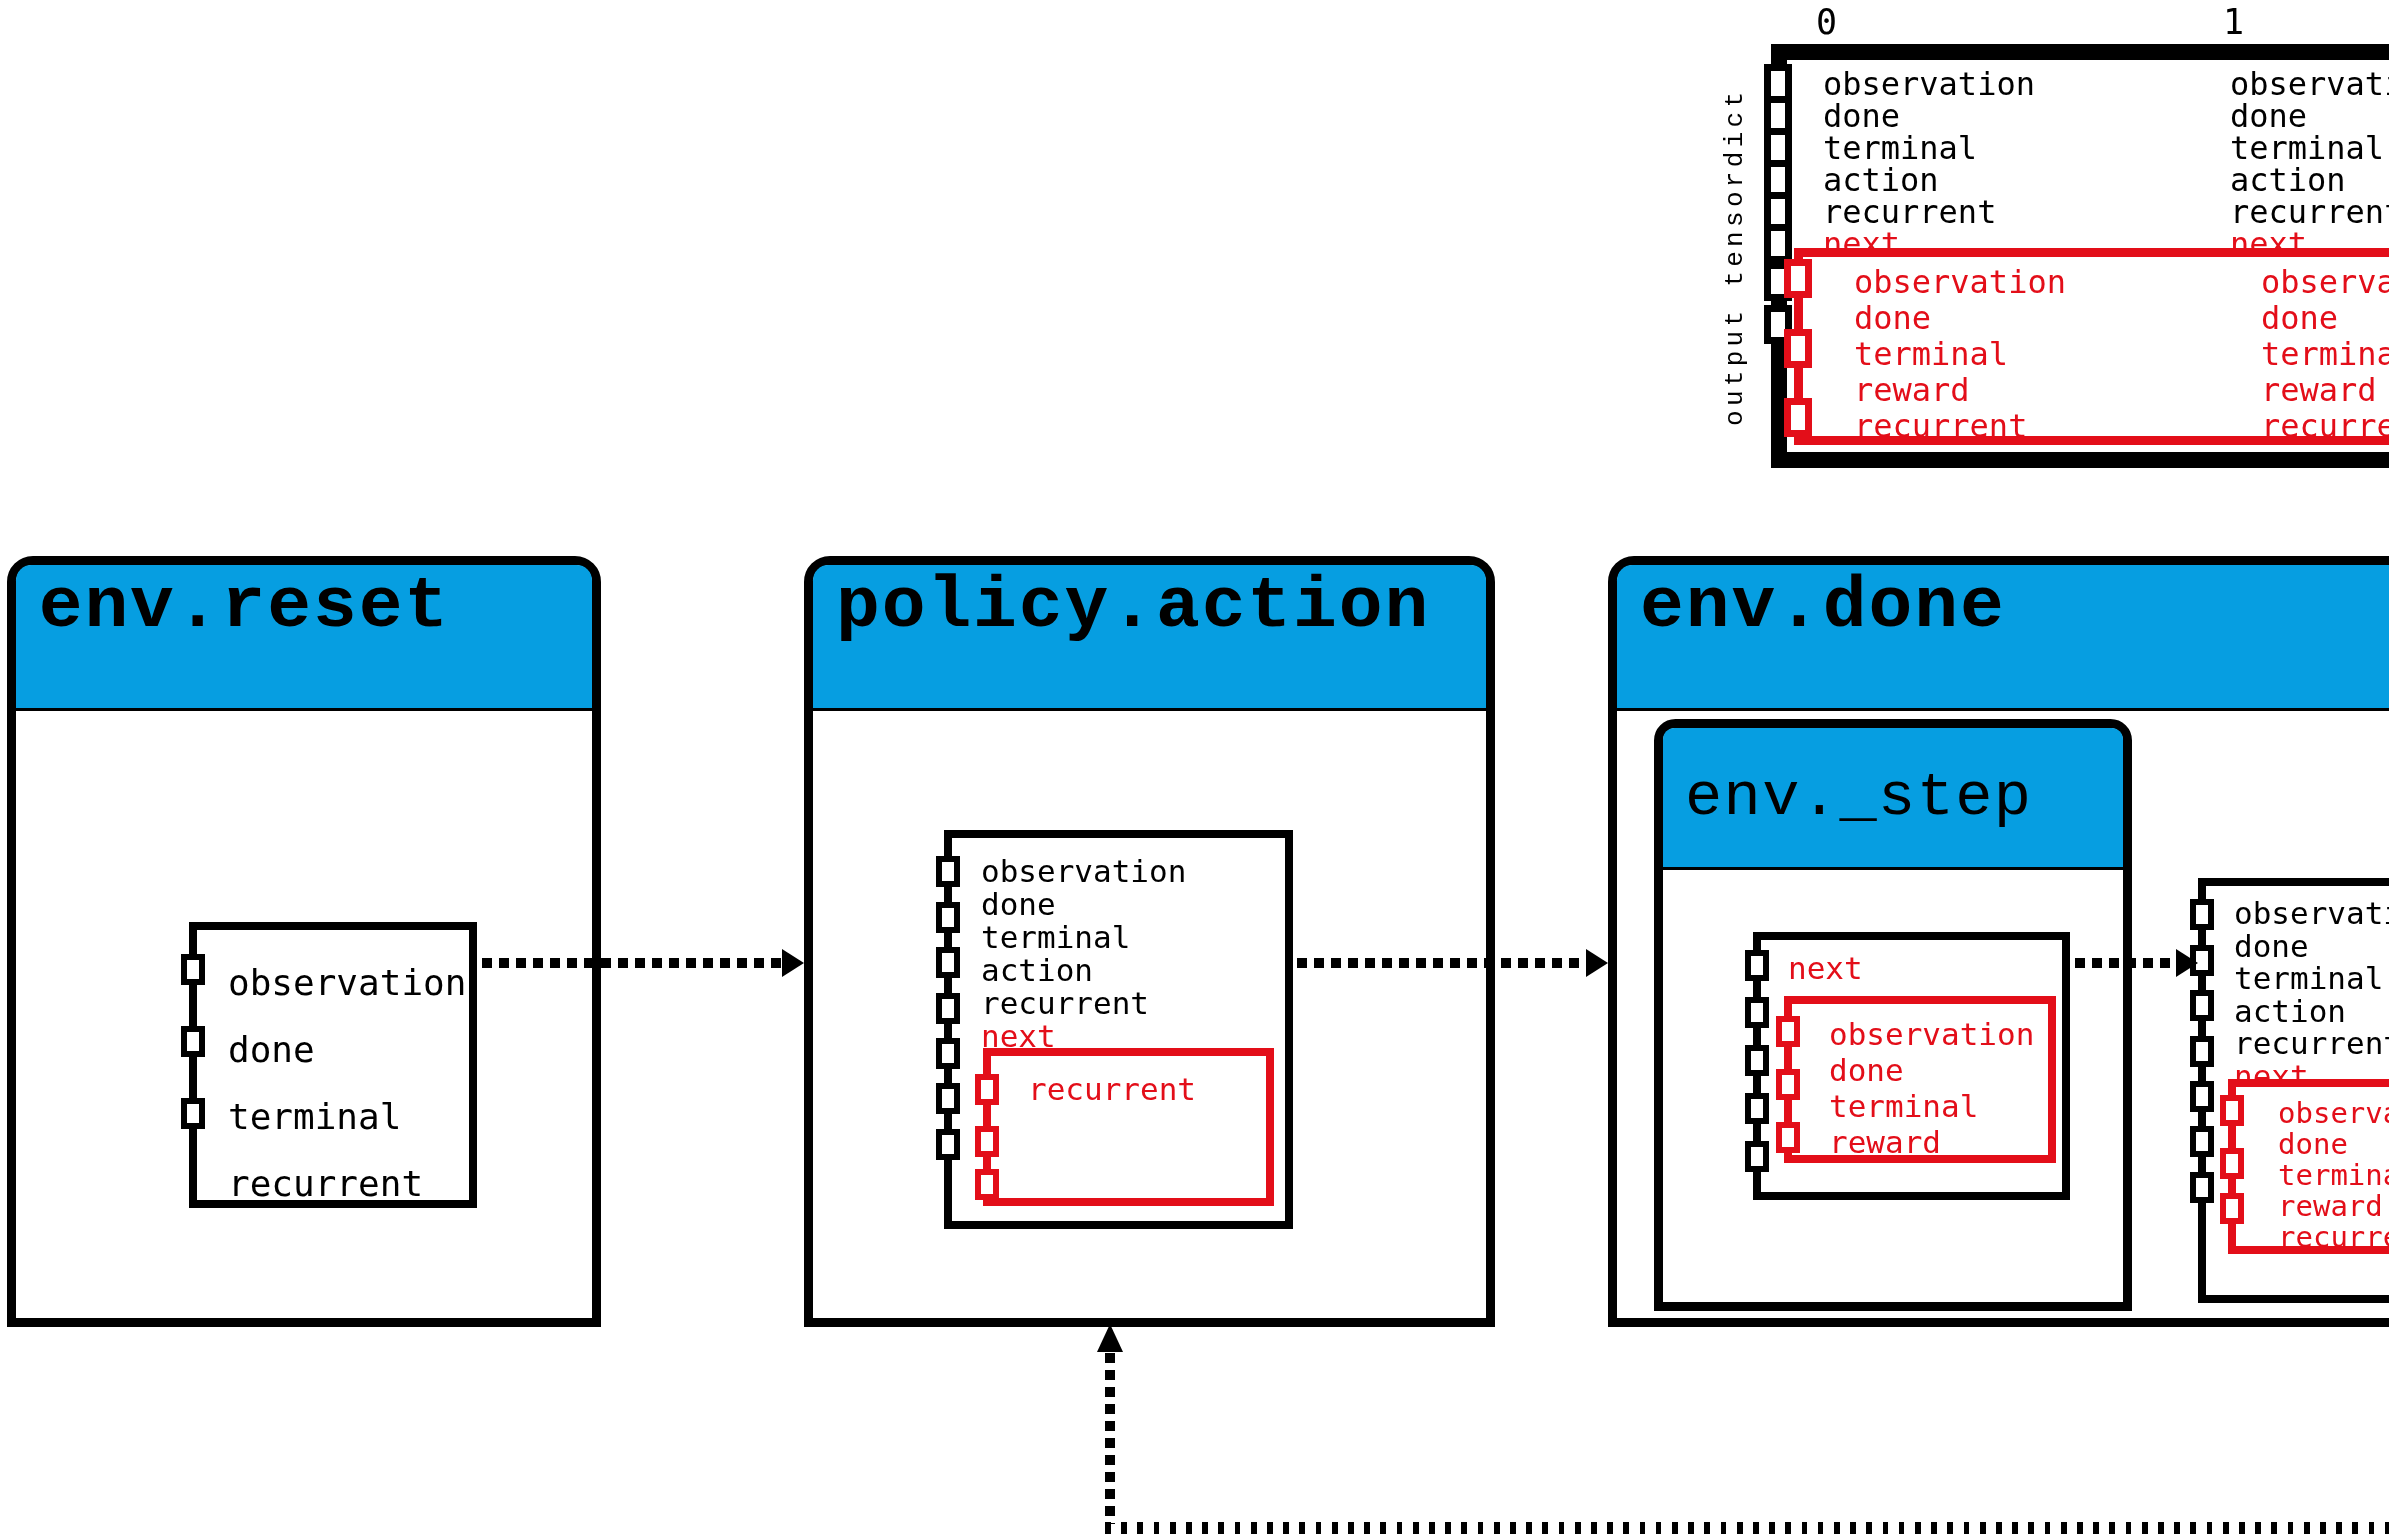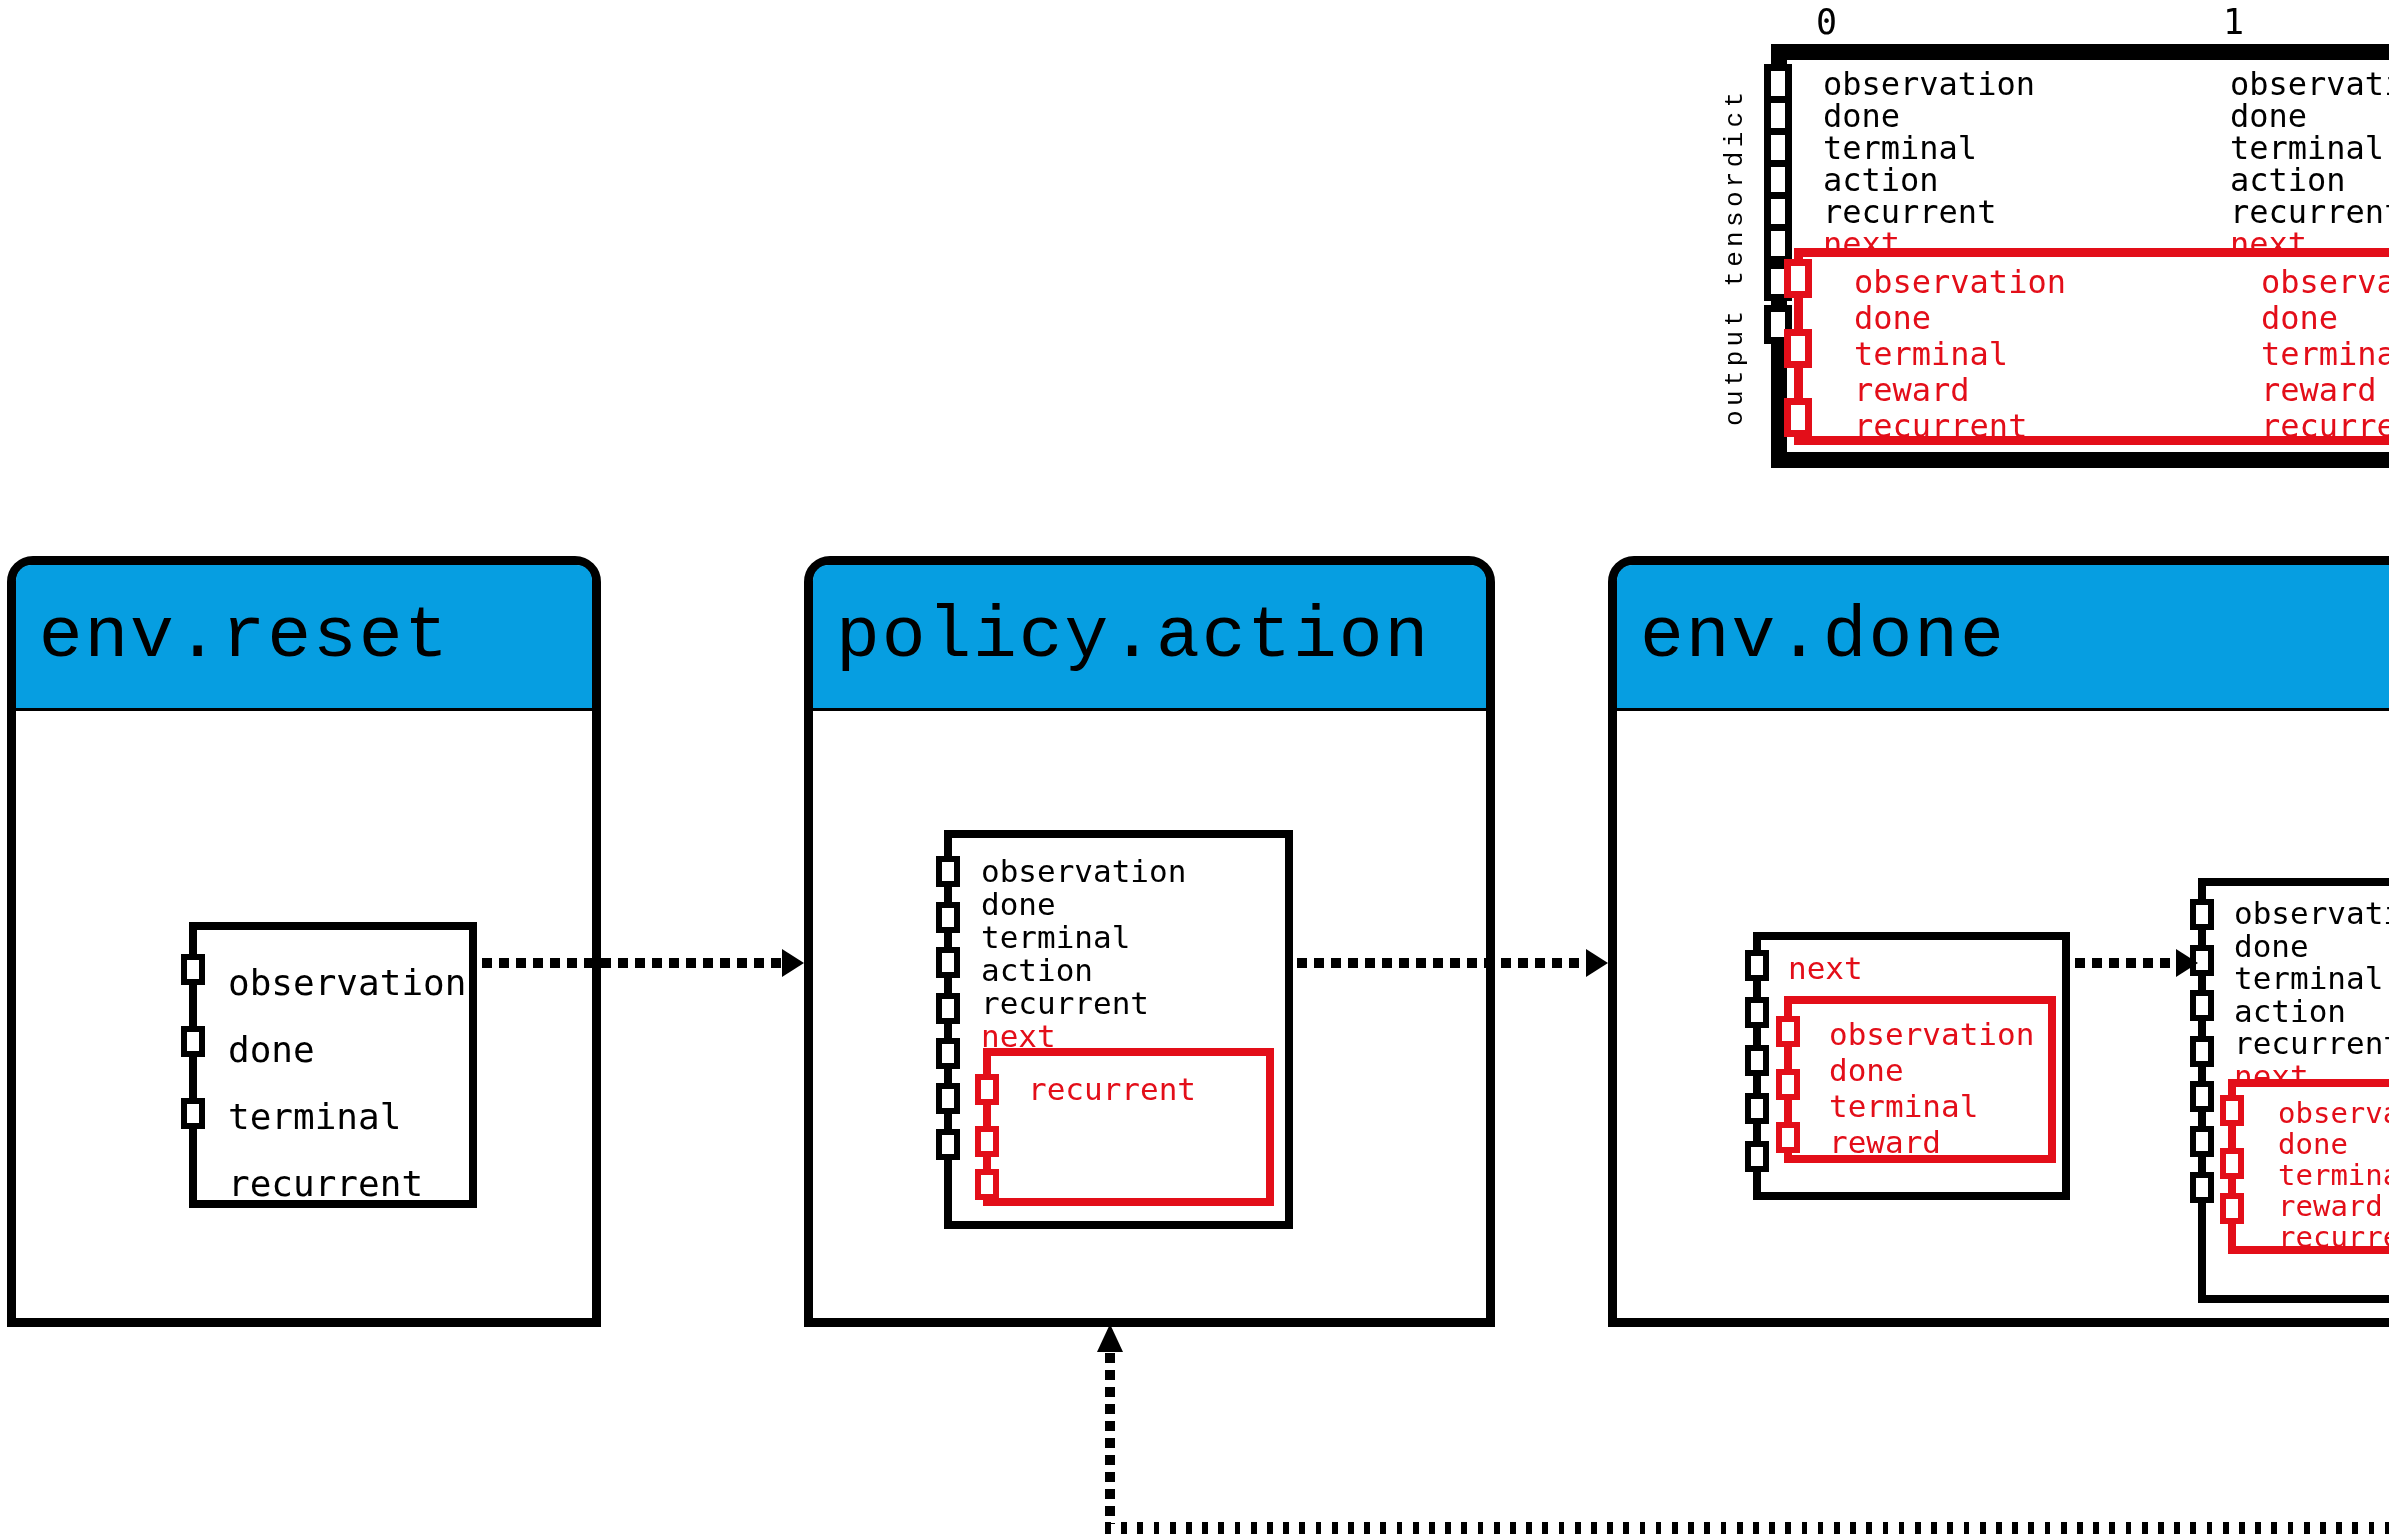--- a/index.html
+++ b/index.html
@@ -10,21 +10,21 @@
   html,body{margin:0;padding:0;background:#ffffff;}
   #canvas{position:relative;width:3378px;height:1537px;background:#ffffff;overflow:hidden;
           font-family:"DejaVu Sans Mono",monospace;}
   .abs{position:absolute;}
   .mono{font-family:"DejaVu Sans Mono",monospace;color:#000;}
   .red{color:var(--red);}
   
   .mainbox{border:9.6px solid #000;border-radius:26px 26px 0 0;background:#fff;box-sizing:border-box;}
   .mainhdr{position:absolute;left:0;top:0;right:0;height:143px;background:var(--blue);
            border-bottom:3.8px solid #000;border-radius:15.3px 15.3px 0 0;
-           display:flex;align-items:center;}
+           display:flex;font-weight:bold;}
   .mainhdr .t{font-family:"Liberation Mono",monospace;font-size:73px;letter-spacing:1.9px;color:#000;padding-left:23px;white-space:nowrap;}
   .innerbox{border:9.6px solid #000;border-radius:21.5px 21.5px 0 0;background:#fff;box-sizing:border-box;position:absolute;}
   .innerhdr{position:absolute;left:0;top:0;right:0;height:139px;background:var(--blue);
             border-bottom:3.8px solid #000;border-radius:11.5px 11.5px 0 0;display:flex;align-items:center;}
   .innerhdr .t{font-family:"Liberation Mono",monospace;font-size:62px;letter-spacing:1.4px;color:#000;padding-left:22px;white-space:nowrap;}
   .tdbox{border:8.6px solid #000;background:#fff;box-sizing:border-box;position:absolute;}
   .tdbox.redb{border-color:var(--red);}
   
   .key{position:absolute;width:12.4px;height:19px;background:#fff;border:6.2px solid #000;box-sizing:content-box;}
   .key.redk{border-color:var(--red);}
@@ -143,20 +143,25 @@
   <div class="key" style="left:936px;top:1129px;"></div>
   <div class="key redk" style="left:975px;top:1074px;"></div>
   <div class="key redk" style="left:975px;top:1126px;"></div>
   <div class="key redk" style="left:975px;top:1169px;"></div>
 
   <div class="abs mainbox" style="left:1608px;top:556px;width:968px;height:771px;">
     <div class="mainhdr">
       <span class="t">env.done</span>
     </div>
   </div>
+  <div class="abs innerbox" style="left:1654px;top:719px;width:478px;height:592px;">
+    <div class="innerhdr">
+      <span class="t">env._step</span>
+    </div>
+  </div>
 
   <div class="abs tdbox" style="left:1753px;top:932px;width:317px;height:268px;"></div>
   <div class="abs mono red" style="left:1788px;top:952px;font-size:31px;line-height:33px;">next</div>
   <div class="abs tdbox redb" style="left:1784px;top:996px;width:272px;height:167px;"></div>
   <div class="abs mono fl red" style="left:1829px;top:1016px;font-size:31px;line-height:36px;">
     <span>observation</span>
     <span>done</span>
     <span>terminal</span>
     <span>reward</span>
   </div>

